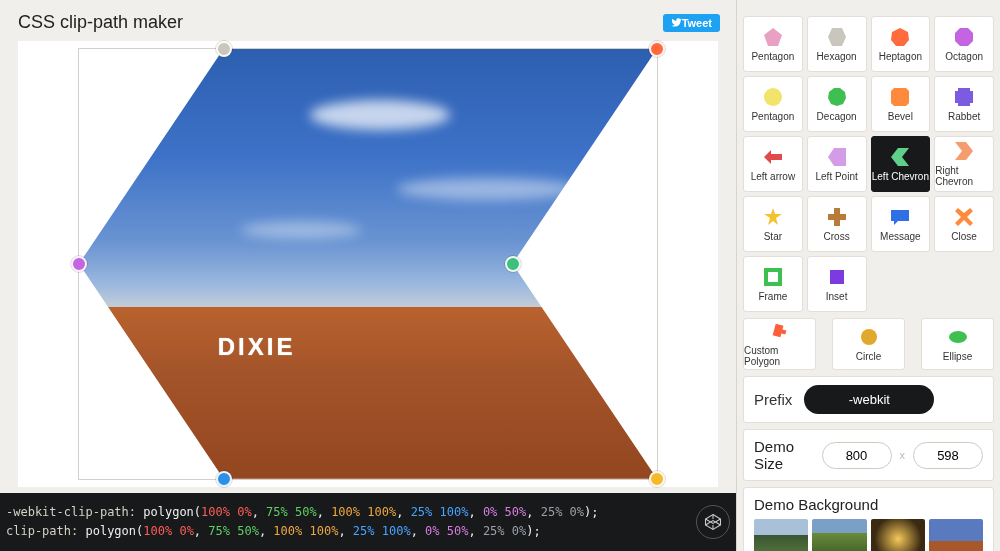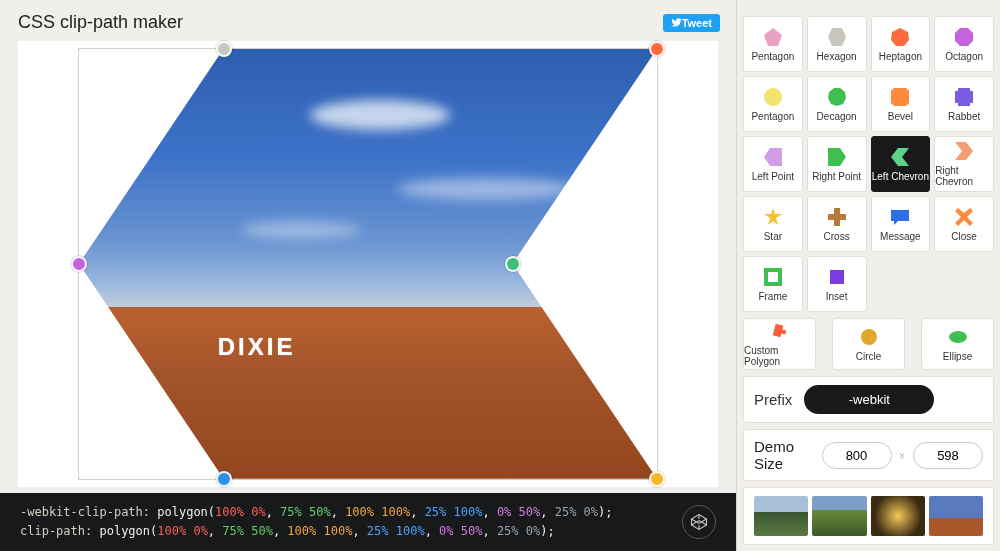--- a/index.html
+++ b/index.html
@@ -11,21 +11,21 @@
   .tweet { background: #1da1f2; color: #fff; border-radius: 3px; padding: 3px 8px; font-size: 11px; font-weight: 600; display: flex; align-items: center; gap: 0; }
   .tweet svg { width: 11px; height: 11px; fill: #fff; }
   .canvas-wrap { flex: 1; padding: 0 18px 6px 18px; }
   .canvas-outer { background: #fff; width: 100%; height: 100%; display: flex; align-items: center; justify-content: center; }
   .canvas-inner { border: 1px solid #d4d0c8; position: relative; width: 580px; height: 432px; }
   .clip-img { width: 100%; height: 100%; position: relative; overflow: hidden; }
   .sky { position: absolute; inset: 0; background: linear-gradient(180deg,#2d5fb0 0%, #3d72c8 25%,#6a94d2 45%, #9db9df 55%, #c3cdd8 60%, #b9622e 60%, #a4542a 75%, #93461f 100%); clip-path: polygon(100% 0%, 75% 50%, 100% 100%, 25% 100%, 0% 50%, 25% 0%); }
   .cloud { position:absolute; background: rgba(255,255,255,0.72); border-radius: 50%; filter: blur(6px);}
   .dixie { position:absolute; left:24%; top:66%; color:#fff; font-family: "Arial Black", Arial, sans-serif; font-weight:900; letter-spacing:3px; font-size:24px; text-shadow:0 0 1px #ddd; }
   .handle { position:absolute; width:16px; height:16px; border-radius:50%; border:2px solid rgba(255,255,255,0.9); transform:translate(-50%,-50%); box-shadow:0 0 0 1px rgba(0,0,0,0.12);}
-  .code-bar { background:#17191b; color:#eee; font-family: "SFMono-Regular", Consolas, monospace; font-size:12px; padding:10px 20px; line-height:1.6; display:flex; align-items:center; justify-content:space-between;}
+  .code-bar { background:#17191b; color:#eee; font-family: "SFMono-Regular", Consolas, monospace; font-size:12px; padding:10px 6px; line-height:1.6; display:flex; align-items:center; justify-content:space-between;}
   .code-lines span.prop{color:#d4d0c4;} 
   .c-red{color:#ff5e57;} .c-grn{color:#5fcf64;} .c-yel{color:#f0a742;} .c-blu{color:#4aa3ff;} .c-pnk{color:#d77ee0;} .c-gry{color:#9aa0a6;}
   .code-btn{ width:34px; height:34px; border:1px solid #555; border-radius:50%; display:flex; align-items:center; justify-content:center;}
   .code-btn svg{ width:18px; height:18px; stroke:#ccc; fill:none; stroke-width:1.4;}
   
   .side { width:264px; background:#f1efeb; border-left:1px solid #d8d4cc; padding:16px 6px 8px 6px; overflow:hidden; display:flex; flex-direction:column; gap:6px;}
   .shape-grid{ display:grid; grid-template-columns:repeat(4,1fr); gap:4px;}
   .shape-tile{ background:#fff; border:1px solid #e3dfd6; border-radius:3px; height:56px; display:flex; flex-direction:column; align-items:center; justify-content:center; gap:4px; font-size:10px; color:#333; cursor:pointer; position:relative;}
   .shape-tile.active{ background:#17191b; color:#fff; border-color:#17191b;align-items:center;}
   .shape-tile .glyph{ width:20px; height:20px; display:flex; align-items:center; justify-content:center;}
@@ -153,33 +153,33 @@
         <div class="shape-tile">
           <div class="glyph">
             <svg viewBox="0 0 20 20" fill="#7b5be0">
               <polygon points="4,1 16,1 16,4 19,4 19,16 16,16 16,19 4,19 4,16 1,16 1,4 4,4"></polygon>
             </svg>
           </div>
           <span>Rabbet</span>
         </div>
         <div class="shape-tile">
           <div class="glyph">
+            <svg viewBox="0 0 20 20" fill="#e04a4a">
+              <polygon points="1,10 8,3 8,7 19,7 19,13 8,13 8,17"></polygon>
+            </svg>
+          </div>
+          <span>Left arrow</span>
+        </div>
+        <div class="shape-tile">
+          <div class="glyph">
             <svg viewBox="0 0 20 20" fill="#d49be6">
               <polygon points="1,10 7,1 19,1 19,19 7,19"></polygon>
             </svg>
           </div>
           <span>Left Point</span>
-        </div>
-        <div class="shape-tile">
-          <div class="glyph">
-            <svg viewBox="0 0 20 20" fill="#3fbf4f">
-              <polygon points="19,10 13,1 1,1 1,19 13,19"></polygon>
-            </svg>
-          </div>
-          <span>Right Point</span>
         </div>
         <div class="shape-tile active">
           <div class="glyph">
             <svg viewBox="0 0 20 20" fill="#5fd08a">
               <polygon points="19,1 12,10 19,19 8,19 1,10 8,1"></polygon>
             </svg>
           </div>
           <span>Left Chevron</span>
         </div>
         <div class="shape-tile">
@@ -269,20 +269,21 @@
       <span class="lab">Prefix</span>
       <div class="pill">-webkit</div>
     </div>
     <div class="panel size-row">
       <span class="lab">Demo Size</span>
       <input class="oval-input" value="800" style="">
       <span class="x-sep">x</span>
       <input class="oval-input" value="598" style="">
     </div>
     <div class="panel bg-panel">
+      <span class="lab">Demo Background</span>
       <div class="thumbs" id="thumbs">
           <div class="thumb" style="background: linear-gradient(rgb(168, 192, 216) 40%, rgb(58, 85, 51) 40%, rgb(90, 122, 63) 100%);"></div>
           <div class="thumb" style="background: linear-gradient(rgb(122, 160, 200) 35%, rgb(106, 138, 58) 35%, rgb(58, 90, 40) 100%);"></div>
           <div class="thumb" style="background: radial-gradient(circle, rgb(245, 200, 90) 0%, rgb(58, 42, 18) 70%);"></div>
           <div class="thumb" style="background: linear-gradient(rgb(90, 122, 192) 55%, rgb(168, 87, 43) 55%);"></div>
         </div>
 
     </div>
   </div>
 </div>

